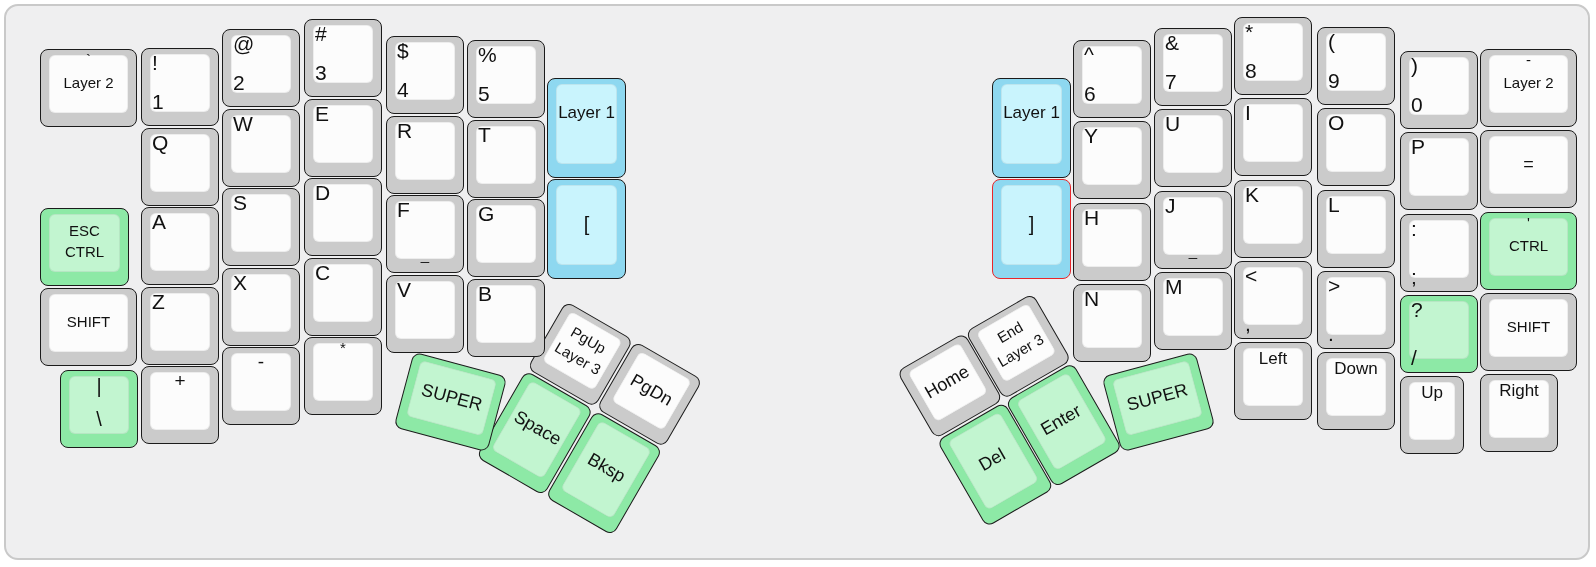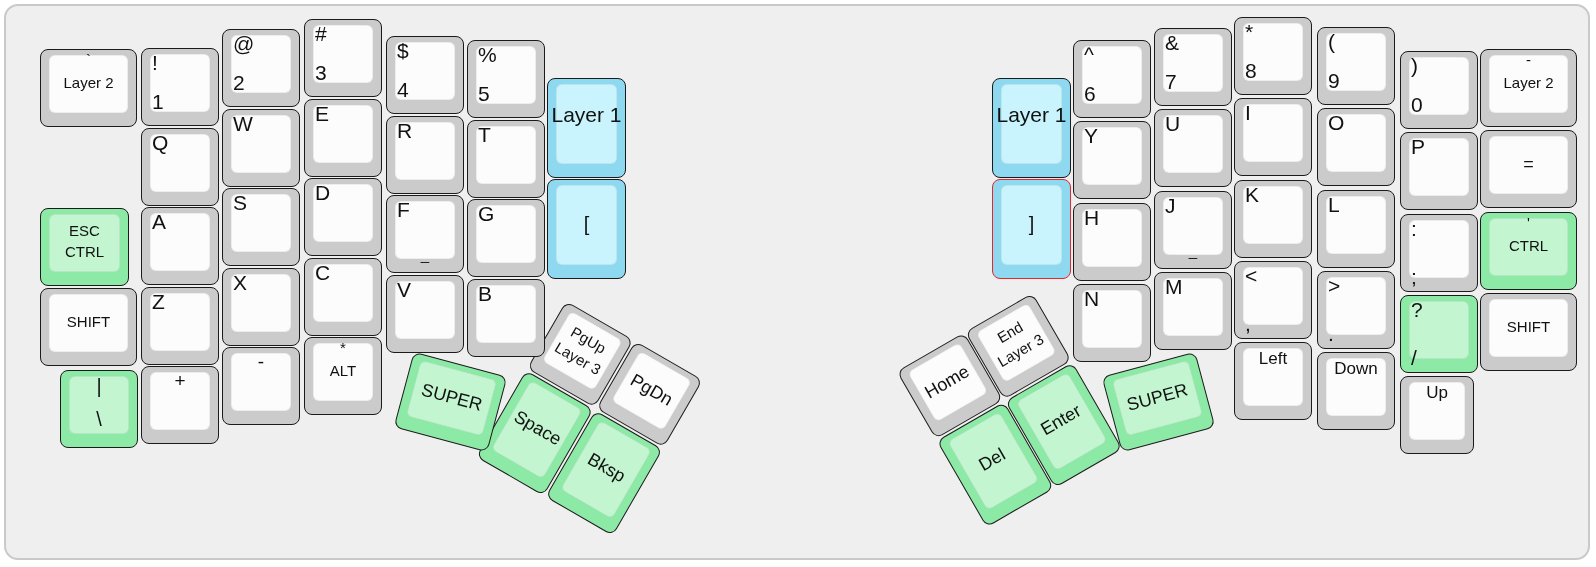--- a/index.html
+++ b/index.html
@@ -25,21 +25,21 @@
   .p-s2b{left:10px;top:50px;font-size:21px;}
   .p-tc {left:0;right:0;top:1px;text-align:center;font-size:15px;}
   .p-tcS{left:0;right:0;top:3px;text-align:center;font-size:19px;}
   .p-tcP{left:0;right:0;top:4px;text-align:center;font-size:20px;}
   .p-tc2{left:0;right:0;top:37px;text-align:center;font-size:20px;}
   .p-tcA{left:0;right:0;top:6px;text-align:center;font-size:17px;}
   .p-mid {left:0;right:0;top:0;bottom:10px;display:flex;align-items:center;justify-content:center;font-size:15px;}
   .p-midW{left:0;right:0;top:0;bottom:10px;display:flex;align-items:center;justify-content:center;font-size:18px;}
   .p-midB{left:0;right:0;top:0;bottom:10px;display:flex;align-items:center;justify-content:center;font-size:20px;}
   .p-mid2{left:0;right:0;top:11px;text-align:center;font-size:15px;line-height:1.4;}
-  .p-uc {left:0;right:0;top:24px;text-align:center;font-size:21px;}
+  .p-uc {left:0;right:0;top:24px;text-align:center;font-size:17px;}
   .p-bar{left:0;right:0;bottom:9px;text-align:center;font-size:15px;}
 </style>
 </head>
 <body>
 
 <div class="frame"></div>
 <div class="board">
     <div class="thumb-group" style="left: 566px; top: 301px; transform: rotate(30deg);">
       <div class="key c-white" style="width: 78px; height: 78px; left: 0px; top: 0px;">
         <div class="keytop"></div>
@@ -152,21 +152,20 @@
       <div class="keytop"></div>
       <span class="lg p-s1">D</span>
     </div>
     <div class="key c-white" style="width: 78px; height: 78px; left: 304px; top: 257.5px;">
       <div class="keytop"></div>
       <span class="lg p-s1">C</span>
     </div>
     <div class="key c-white" style="width: 78px; height: 78px; left: 304px; top: 337px;">
       <div class="keytop"></div>
       <span class="lg p-tc">*</span>
-      <span class="lg p-mid">ALT</span>
     </div>
     <div class="key c-white" style="width: 78px; height: 78px; left: 386px; top: 36px;">
       <div class="keytop"></div>
       <span class="lg p-s1">$</span>
       <span class="lg p-s2">4</span>
     </div>
     <div class="key c-white" style="width: 78px; height: 78px; left: 386px; top: 115.5px;">
       <div class="keytop"></div>
       <span class="lg p-s1">R</span>
     </div>
@@ -307,23 +306,27 @@
     <div class="key c-white" style="width: 78px; height: 78px; left: 1400px; top: 214px;">
       <div class="keytop"></div>
       <span class="lg p-s1">:</span>
       <span class="lg p-s2b">;</span>
     </div>
     <div class="key c-green" style="width: 78px; height: 78px; left: 1400px; top: 295px;">
       <div class="keytop"></div>
       <span class="lg p-s1">?</span>
       <span class="lg p-s2b">/</span>
     </div>
-    <div class="key c-white" style="width: 74px; height: 78px; left: 1400px; top: 376px; border-radius: 8px;">
+    <div class="key c-white" style="width: 64px; height: 78px; left: 1400px; top: 376px; border-radius: 8px;">
       <div class="keytop"></div>
       <span class="lg p-tcA">Up</span>
+    </div>
+    <div class="key c-white" style="width: 78px; height: 78px; left: 1480px; top: 374px;">
+      <div class="keytop"></div>
+      <span class="lg p-tcA">Right</span>
     </div>
     <div class="key c-white" style="width: 97px; height: 78px; left: 1480px; top: 49px;">
       <div class="keytop"></div>
       <span class="lg p-tc">-</span>
       <span class="lg p-mid">Layer 2</span>
     </div>
     <div class="key c-white" style="width: 97px; height: 78px; left: 1480px; top: 130px;">
       <div class="keytop"></div>
       <span class="lg p-midW">=</span>
     </div>

